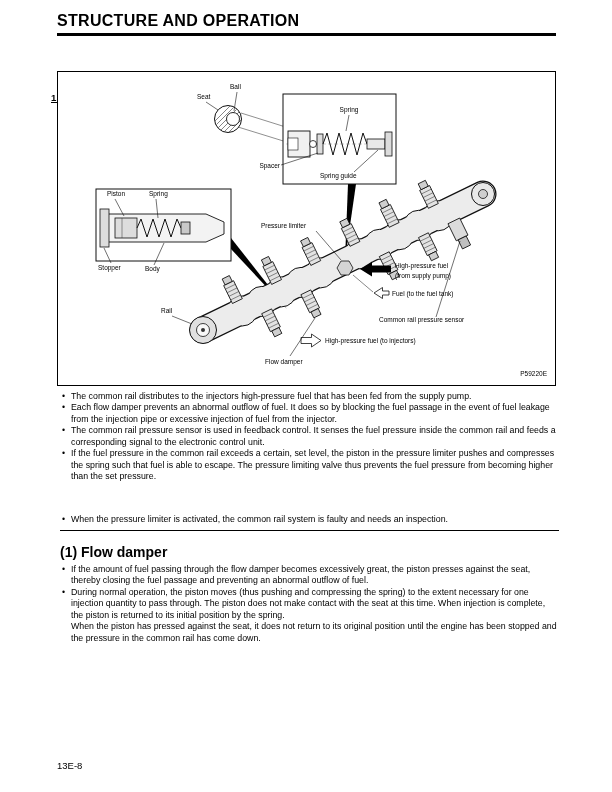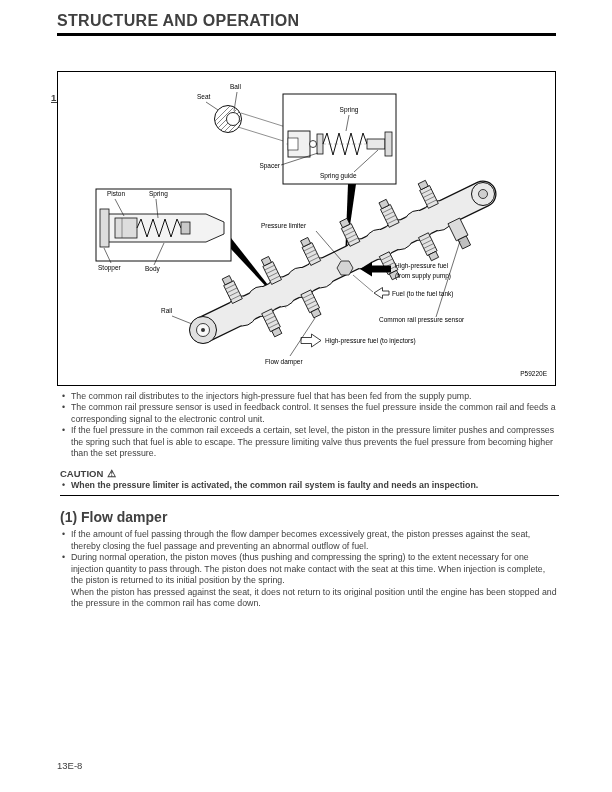--- a/index.html
+++ b/index.html
@@ -1,31 +1,31 @@
 <!DOCTYPE html>
 <html><head>
 <meta charset="utf-8">
 <style>
   html,body{margin:0;padding:0;background:#888;}
   .page{position:relative;width:612px;height:792px;background:#ffffff;
-        font-family:"Liberation Sans",sans-serif;color:#404040;overflow:hidden;margin:0 auto;}
+        font-family:"Liberation Sans",sans-serif;color:#000000;overflow:hidden;margin:0 auto;}
   .title{position:absolute;left:57px;top:12px;font-size:16px;font-weight:bold;letter-spacing:.3px;}
   .title-rule{position:absolute;left:57px;top:33px;width:499px;height:3px;background:#000;}
   .section-title{position:absolute;left:51px;top:48px;font-size:9.5px;font-weight:bold;
                  text-decoration:underline;white-space:pre;margin-top:44px;}
   .figure{position:absolute;left:57px;top:71px;width:497px;height:313px;border:1px solid #000;background:#fff;}
   .figure svg{display:block;}
   svg text{font-family:"Liberation Sans",sans-serif;font-size:6.5px;fill:#000;}
   .content{position:absolute;left:60px;top:391px;width:499px;font-size:8.8px;line-height:1.3;}
   ul.bullets{margin:0;padding:0;list-style:none;}
   ul.bullets li{position:relative;padding-left:11px;margin:0;}
   ul.bullets li::before{content:"\2022";position:absolute;left:2px;}
   .caution-head{margin-top:8px;font-weight:bold;font-size:9.5px;display:flex;align-items:center;gap:4px;}
   .caution-icon{font-size:10px;line-height:1;}
-  ul.caution-list li{font-weight:bold;}
+  ul.caution-list li{font-weight:normal;margin-top:32px;}
   .caution-rule{border:none;border-top:1px solid #000;margin:4px 0 0 0;height:0;}
   .fd-heading{margin-top:12px;margin-bottom:3px;font-weight:bold;font-size:14px;}
   .continuation{padding-left:11px;}
   .footer{position:absolute;left:57px;top:760px;font-size:9.5px;}
 </style>
 </head>
 <body>
 
 <div class="page">
 
@@ -174,28 +174,25 @@
         <text x="207" y="292">Flow damper</text>
 
         <text x="489" y="304" text-anchor="end">P59220E</text>
       </g>
     </svg>
   </div>
 
   <div class="content">
     <ul class="bullets">
       <li>The common rail distributes to the injectors high-pressure fuel that has been fed from the supply pump.</li>
+      <li>Each flow damper prevents an abnormal outflow of fuel. It does so by blocking the fuel passage in the event of fuel leakage from the injection pipe or excessive injection of fuel from the injector.</li>
       <li>The common rail pressure sensor is used in feedback control. It senses the fuel pressure inside the common rail and feeds a corresponding signal to the electronic control unit.</li>
       <li>If the fuel pressure in the common rail exceeds a certain, set level, the piston in the pressure limiter pushes and compresses the spring such that fuel is able to escape. The pressure limiting valve thus prevents the fuel pressure from becoming higher than the set pressure.</li>
     </ul>
 
-    <div class="caution-head">
-      <span>CAUTION</span>
-      <span class="caution-icon">⚠</span>
-    </div>
     <ul class="bullets caution-list">
       <li>When the pressure limiter is activated, the common rail system is faulty and needs an inspection.</li>
     </ul>
     <hr class="caution-rule">
 
     <div class="fd-heading">(1) Flow damper</div>
     <ul class="bullets">
       <li>If the amount of fuel passing through the flow damper becomes excessively great, the piston presses against the seat, thereby closing the fuel passage and preventing an abnormal outflow of fuel.</li>
       <li>During normal operation, the piston moves (thus pushing and compressing the spring) to the extent necessary for one injection quantity to pass through. The piston does not make contact with the seat at this time. When injection is complete, the piston is returned to its initial position by the spring.</li>
     </ul>

